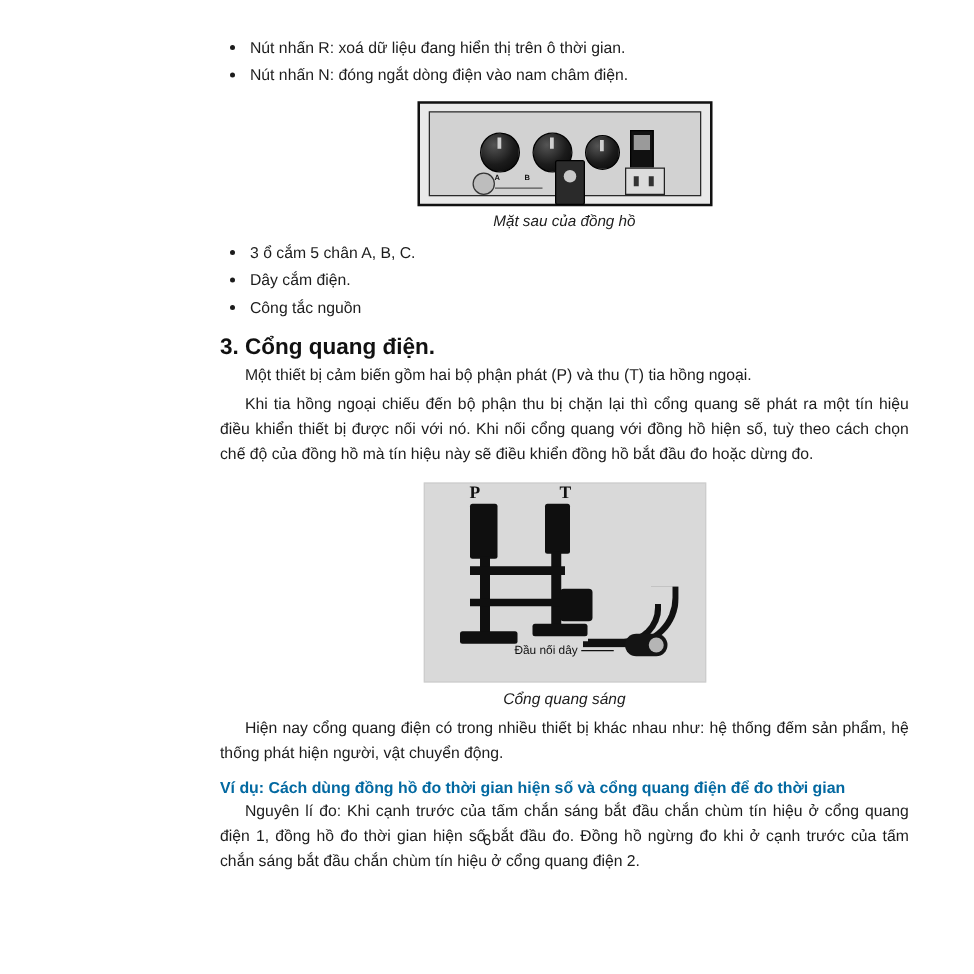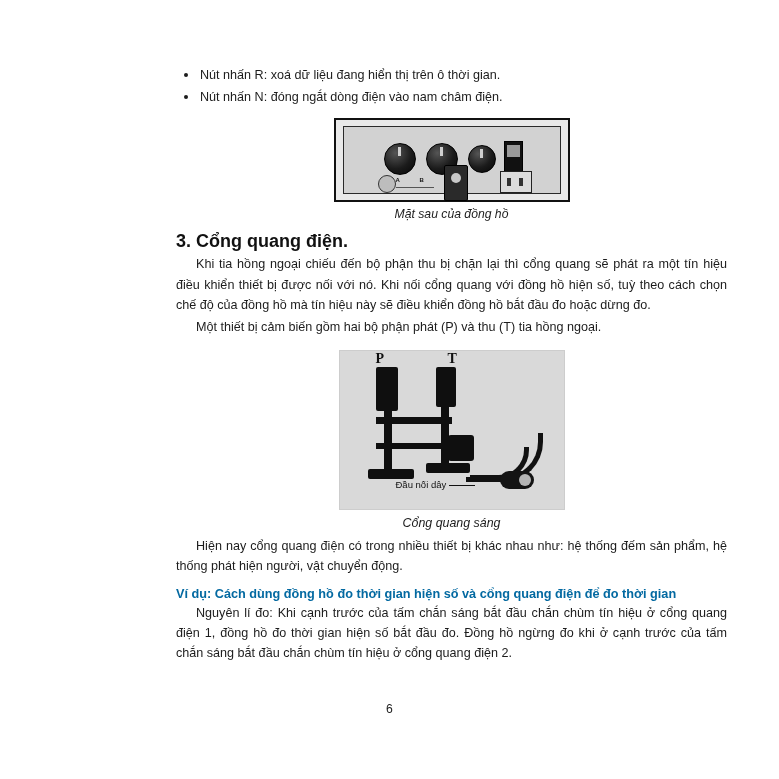--- a/index.html
+++ b/index.html
@@ -13,21 +13,20 @@
     font-family: "Liberation Sans", sans-serif;
     color: #1a1a1a;
     overflow: hidden;
   }
   .page {
     position: relative;
     width: 779px;
     height: 725px;
     box-sizing: border-box;
     padding: 28px 52px 0 176px;
-    margin-top: 37px;
   }
   .bullet-list {
     list-style: none;
     margin: 0;
     padding: 0;
   }
   .bullet-list li {
     position: relative;
     padding-left: 24px;
     font-size: 12.6px;
@@ -253,21 +252,21 @@
     border-radius: 9px;
   }
   .connector .ring {
     position: absolute; right: 3px; top: 3px;
     width: 12px; height: 12px;
     border-radius: 50%;
     background: #b5b5b5;
   }
   .callout {
     position: absolute;
-    left: 56px; top: 128px;
+    left: 72px; top: 128px;
     font-size: 9.5px;
     color: #111;
     white-space: nowrap;
   }
   .callout .rule {
     display: inline-block;
     width: 26px; height: 1px;
     background: #111;
     vertical-align: middle;
     margin-left: 3px;
@@ -307,24 +306,29 @@
         <div class="micro-line"></div>
         <div class="plug">
             <span class="p p1"></span>
             <span class="p p2"></span>
           </div>
       </div>
     </div>
     <div class="fig-caption">Mặt sau của đồng hồ</div>
   </div>
 
+  <ul class="bullet-list" style="margin-top:8px">
+    <li><span class="dot"></span><span>3 ổ cắm 5 chân A, B, C.</span></li>
+    <li><span class="dot"></span><span>Dây cắm điện.</span></li>
+    <li><span class="dot"></span><span>Công tắc nguồn</span></li>
+  </ul>
 
   <div class="section-head">3. Cổng quang điện.</div>
+  <p class="body indent">Một thiết bị cảm biến gồm hai bộ phận phát (P) và thu (T) tia hồng ngoại.</p>
   <p class="body indent">Khi tia hồng ngoại chiếu đến bộ phận thu bị chặn lại thì cổng quang sẽ phát ra một tín hiệu điều khiển thiết bị được nối với nó. Khi nối cổng quang với đồng hồ hiện số, tuỳ theo cách chọn chế độ của đồng hồ mà tín hiệu này sẽ điều khiển đồng hồ bắt đầu đo hoặc dừng đo.</p>
-  <p class="body indent">Một thiết bị cảm biến gồm hai bộ phận phát (P) và thu (T) tia hồng ngoại.</p>
 
   <div class="fig-wrap" style="margin-top:12px">
     <div class="gate-fig">
       <div class="p-label">P</div>
       <div class="t-label">T</div>
       <div class="tower t-left-top"></div>
       <div class="tower t-right-top"></div>
       <div class="tower t-left-leg"></div>
       <div class="tower t-right-leg"></div>
       <div class="tower arm-h1"></div>

